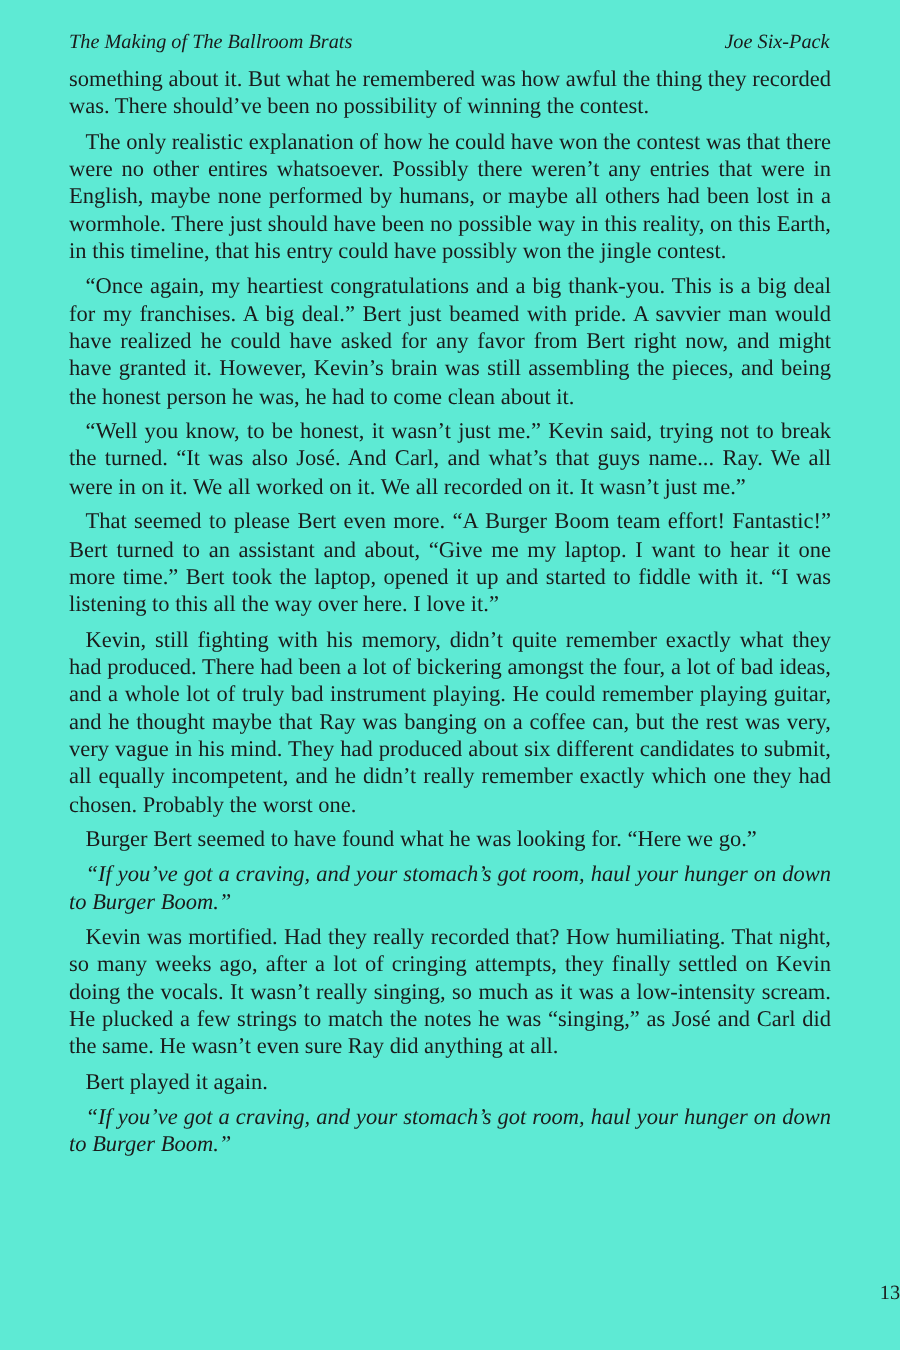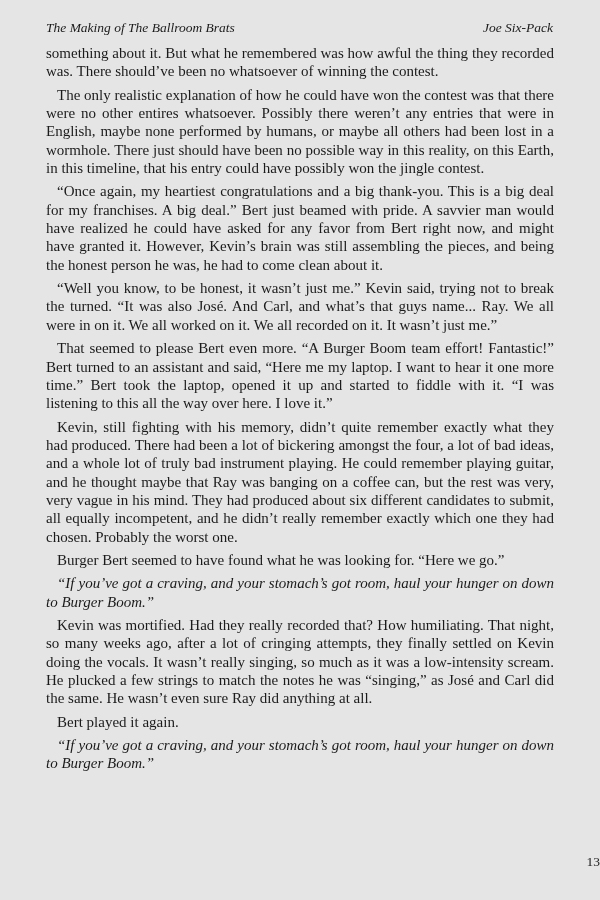--- a/index.html
+++ b/index.html
@@ -4,21 +4,21 @@
 <style>
   html, body {
     margin: 0;
     padding: 0;
     background: #ffffff;
   }
   .page {
     position: relative;
     width: 600px;
     height: 900px;
-    background: #e5e5e5;
+    background: #5eead4;
     overflow: hidden;
     font-family: "Liberation Serif", "DejaVu Serif", serif;
     color: #1b1b1b;
   }
   .running-header {
     position: absolute;
     top: 20px;
     left: 46px;
     right: 47px;
     display: flex;
@@ -59,25 +59,25 @@
 </head>
 <body>
 
 <div class="page">
   <div class="running-header">
     <span class="header-title">The Making of The Ballroom Brats</span>
     <span class="header-author">Joe Six-Pack</span>
   </div>
 
   <div class="body-text" id="body-text">
-      <p class="para no-indent">something about it. But what he remembered was how awful the thing they recorded was. There should’ve been no whatsoever of winning the contest.</p>
+      <p class="para no-indent">something about it. But what he remembered was how awful the thing they recorded was. There should’ve been no possibility of winning the contest.</p>
       <p class="para">The only realistic explanation of how he could have won the contest was that there were no other entires whatsoever. Possibly there weren’t any entries that were in English, maybe none performed by humans, or maybe all others had been lost in a wormhole. There just should have been no possible way in this reality, on this Earth, in this timeline, that his entry could have possibly won the jingle contest.</p>
       <p class="para">“Once again, my heartiest congratulations and a big thank-you. This is a big deal for my franchises. A big deal.” Bert just beamed with pride. A savvier man would have realized he could have asked for any favor from Bert right now, and might have granted it. However, Kevin’s brain was still assembling the pieces, and being the honest person he was, he had to come clean about it.</p>
       <p class="para">“Well you know, to be honest, it wasn’t just me.” Kevin said, trying not to break the turned. “It was also José. And Carl, and what’s that guys name... Ray. We all were in on it. We all worked on it. We all recorded on it. It wasn’t just me.”</p>
-      <p class="para">That seemed to please Bert even more. “A Burger Boom team effort! Fantastic!” Bert turned to an assistant and said, “Here me my laptop. I want to hear it one more time.” Bert took the laptop, opened it up and started to fiddle with it. “I was listening to this all the way over here. I love it.”</p>
+      <p class="para">That seemed to please Bert even more. “A Burger Boom team effort! Fantastic!” Bert turned to an assistant and about, “Give me my laptop. I want to hear it one more time.” Bert took the laptop, opened it up and started to fiddle with it. “I was listening to this all the way over here. I love it.”</p>
       <p class="para">Kevin, still fighting with his memory, didn’t quite remember exactly what they had produced. There had been a lot of bickering amongst the four, a lot of bad ideas, and a whole lot of truly bad instrument playing. He could remember playing guitar, and he thought maybe that Ray was banging on a coffee can, but the rest was very, very vague in his mind. They had produced about six different candidates to submit, all equally incompetent, and he didn’t really remember exactly which one they had chosen. Probably the worst one.</p>
       <p class="para">Burger Bert seemed to have found what he was looking for. “Here we go.”</p>
       <p class="para italic">“If you’ve got a craving, and your stomach’s got room, haul your hunger on down to Burger Boom.”</p>
       <p class="para">Kevin was mortified. Had they really recorded that? How humiliating. That night, so many weeks ago, after a lot of cringing attempts, they finally settled on Kevin doing the vocals. It wasn’t really singing, so much as it was a low-intensity scream. He plucked a few strings to match the notes he was “singing,” as José and Carl did the same. He wasn’t even sure Ray did anything at all.</p>
       <p class="para">Bert played it again.</p>
       <p class="para italic">“If you’ve got a craving, and your stomach’s got room, haul your hunger on down to Burger Boom.”</p>
     </div>
 
   <div class="footer">
     <span class="page-number">13</span>

